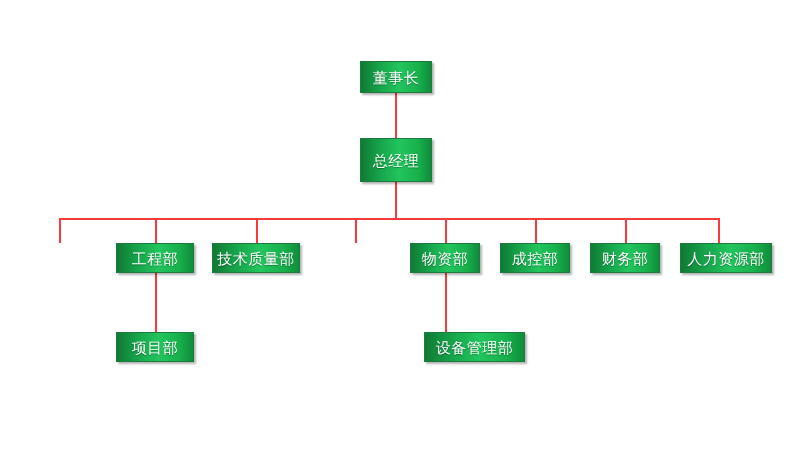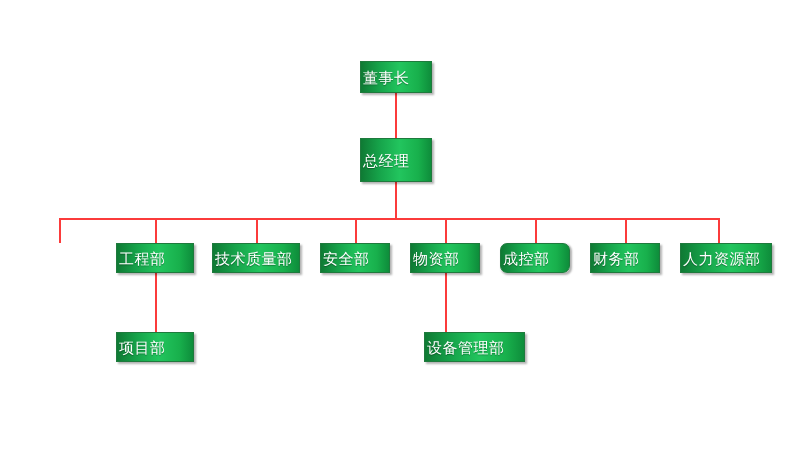--- a/index.html
+++ b/index.html
@@ -34,20 +34,21 @@
     border: 1px solid #1f7a3d;
     background: linear-gradient(to right,
                 #0f7a34 0%,
                 #16a34a 26%,
                 #22c55e 55%,
                 #18b04c 82%,
                 #0e8d3b 100%);
     box-shadow: 1.5px 1.5px 2px rgba(0,0,0,0.30);
     display: flex;
     align-items: center;
+    justify-content: center;
     color: #ffffff;
     font-size: 15px;
     line-height: 1;
     letter-spacing: 0.5px;
     white-space: nowrap;
     text-shadow: 0 1px 1px rgba(0,0,0,0.35);
     user-select: none;
   }
   .node-label {
     display: block;
@@ -87,29 +88,26 @@
 
 
   <div class="node" style="left:116px; top:243px; width:78px; height:30px;">
     <span class="node-label">工程部</span>
   </div>
 
   <div class="node" style="left:212px; top:243px; width:88px; height:30px;">
     <span class="node-label">技术质量部</span>
   </div>
 
-  <div class="node" style="left:320px; top:243px; width:70px; height:30px;">
-    <span class="node-label">安全部</span>
-  </div>
 
   <div class="node" style="left:410px; top:243px; width:70px; height:30px;">
     <span class="node-label">物资部</span>
   </div>
 
-  <div class="node" style="left:500px; top:243px; width:70px; height:30px;border-radius:7px;">
+  <div class="node" style="left:500px; top:243px; width:70px; height:30px;">
     <span class="node-label">成控部</span>
   </div>
 
   <div class="node" style="left:590px; top:243px; width:70px; height:30px;">
     <span class="node-label">财务部</span>
   </div>
 
   <div class="node" style="left:680px; top:243px; width:92px; height:30px;">
     <span class="node-label">人力资源部</span>
   </div>

